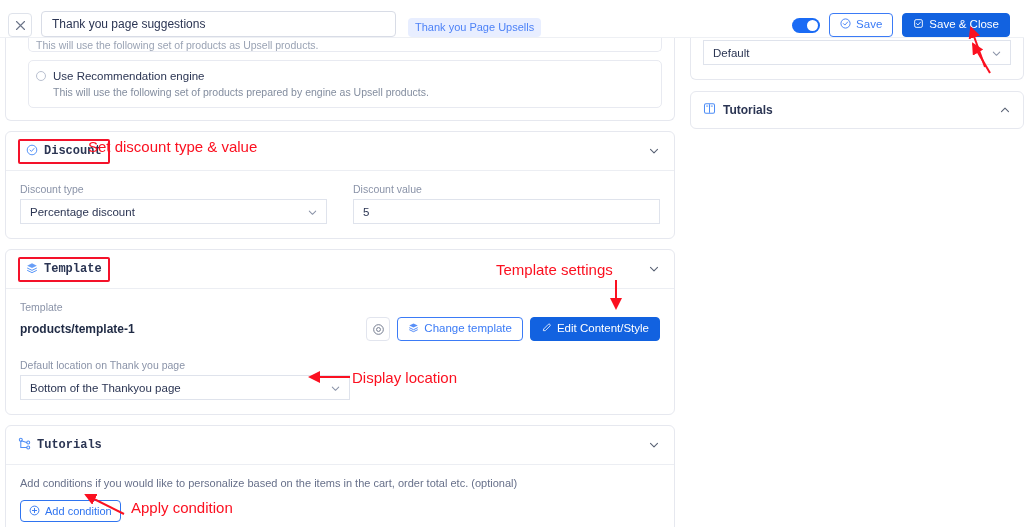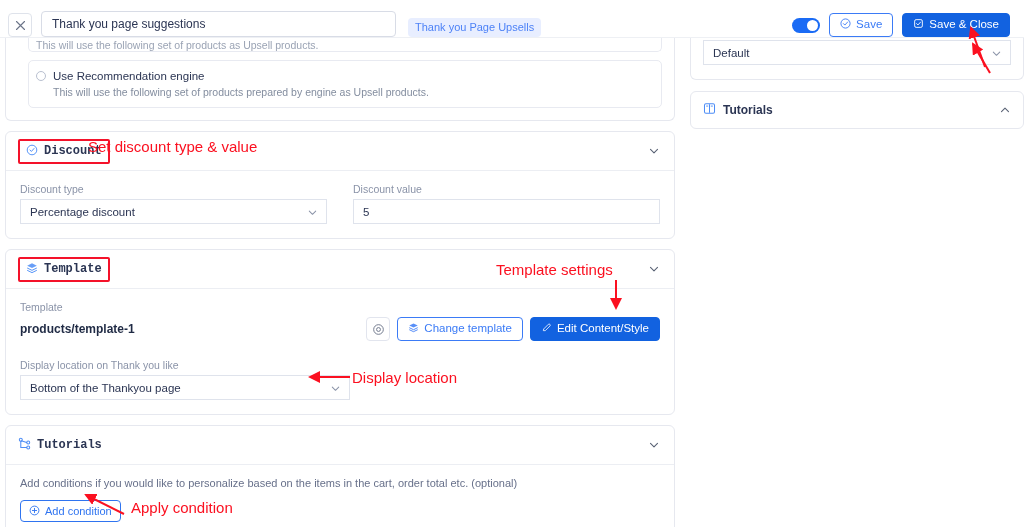--- a/index.html
+++ b/index.html
@@ -322,21 +322,21 @@
             <span>
               <svg width="11" height="11" viewBox="0 0 14 14">
                   <path d="M3 11 L3.4 8.9 L9.4 2.9 A1.5 1.5 0 0 1 11.5 5 L5.5 11 Z" fill="none" stroke="#ffffff" stroke-width="1" stroke-linejoin="round"></path>
                 </svg>
             </span>
             <span>Edit Content/Style</span>
           </span>
         </span>
       </div>
       <div style="height:18px;"></div>
-      <span class="field-label">Display location on Thank you like</span>
+      <span class="field-label">Default location on Thank you page</span>
       <div class="control" style="width:330px;">
         <span>Bottom of the Thankyou page</span>
         <span class="chev">
           <svg width="11" height="11" viewBox="0 0 12 12">
               <path d="M2.5 4.5 L6 8 L9.5 4.5" fill="none" stroke="#8a93a8" stroke-width="1.1" stroke-linecap="round" stroke-linejoin="round"></path>
             </svg>
         </span>
       </div>
     </div>
   </div>

